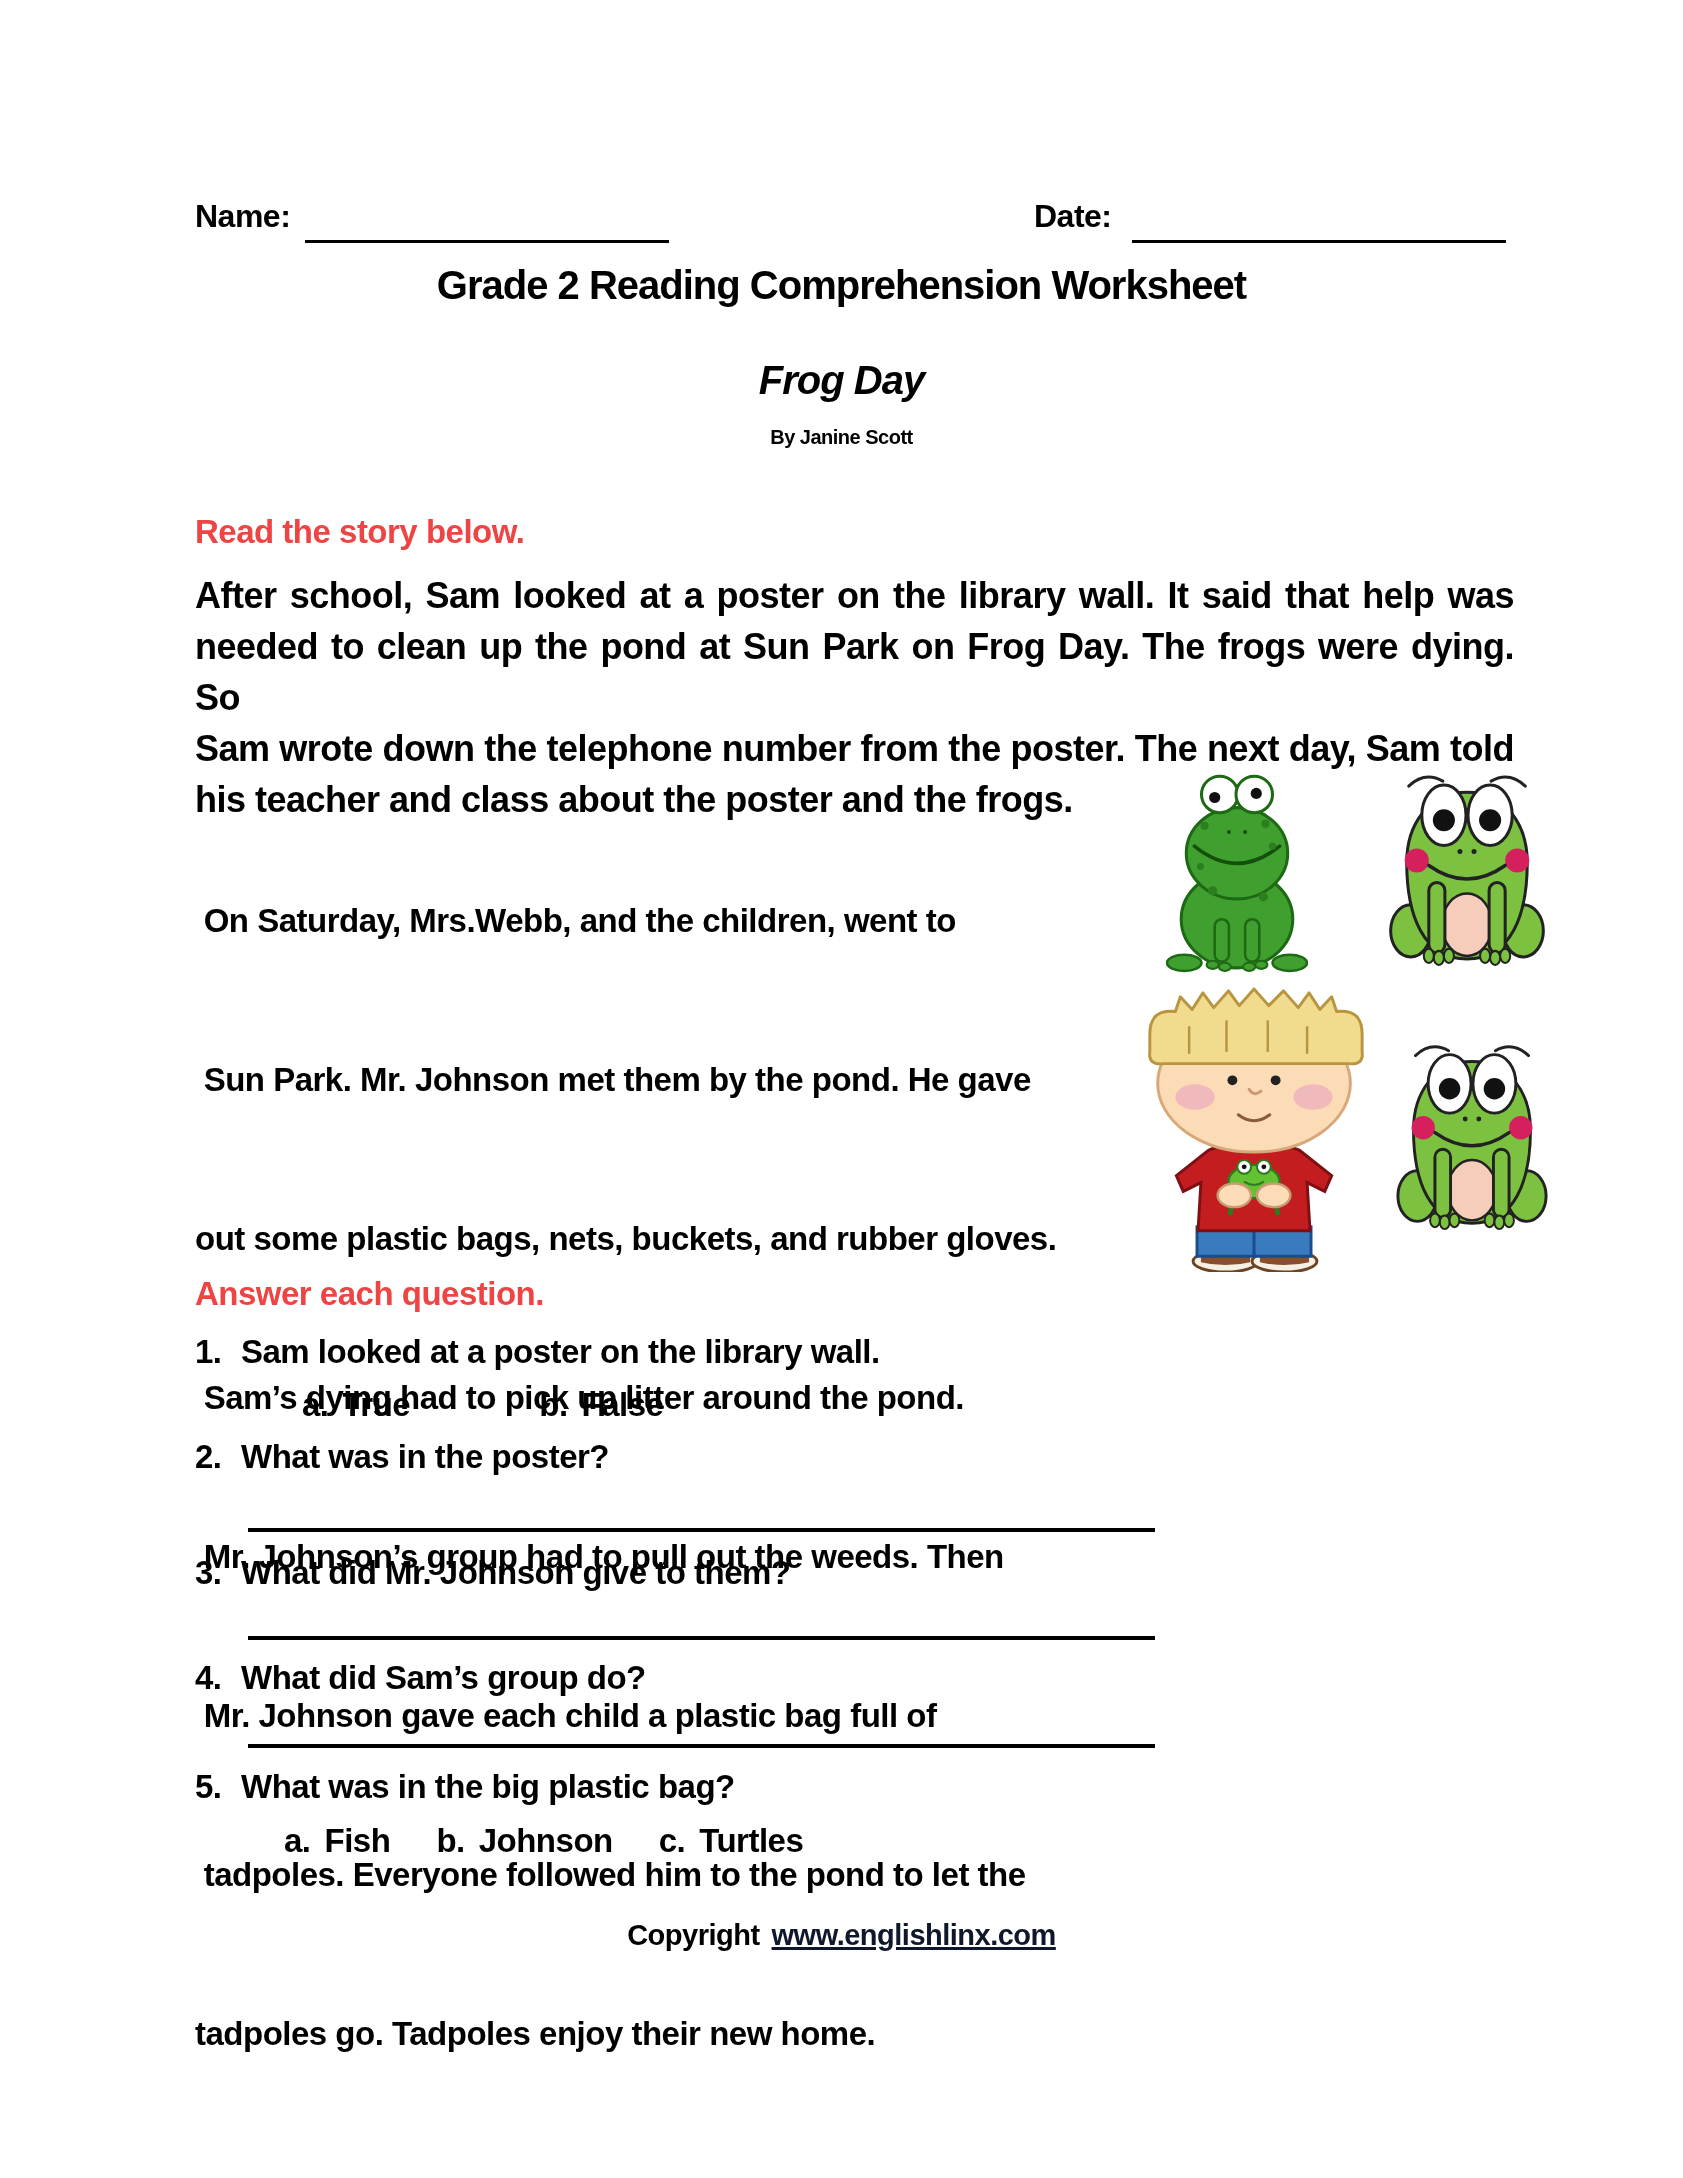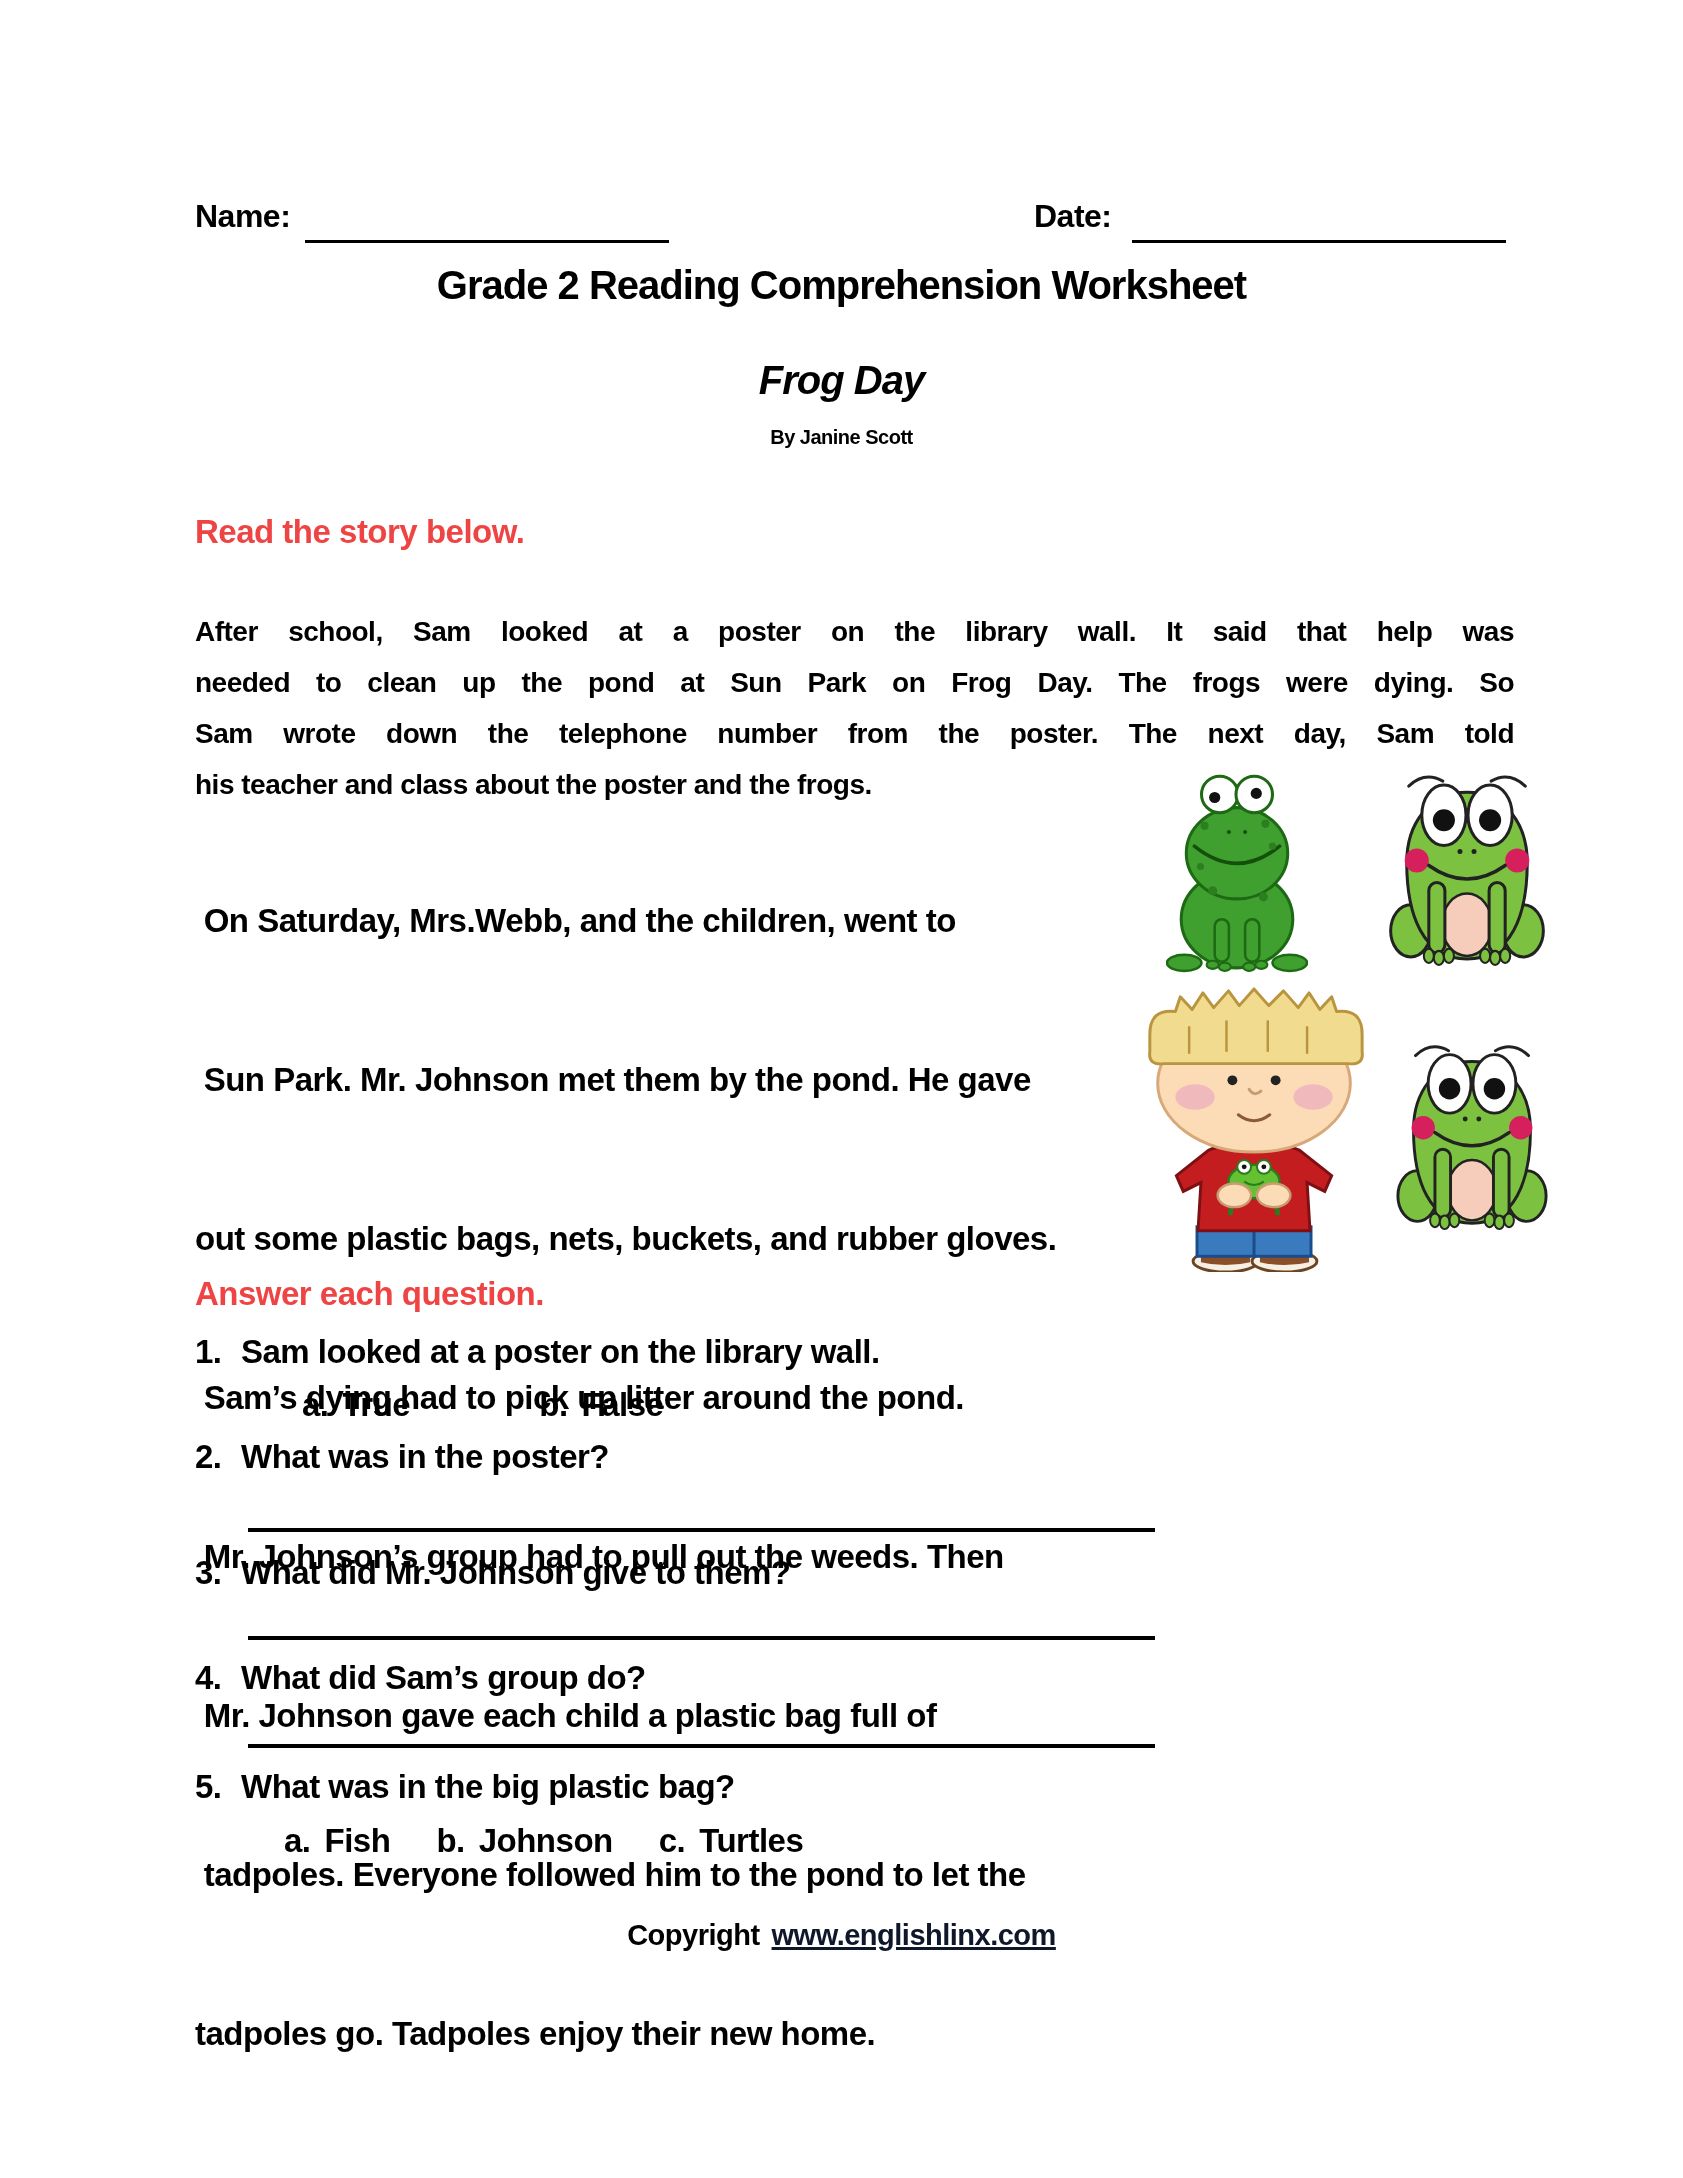--- a/index.html
+++ b/index.html
@@ -7,21 +7,21 @@
     position:relative; width:1683px; height:2178px; background:#ffffff;
     font-family:"Liberation Sans", sans-serif; font-weight:700; color:#000;
     overflow:hidden;
   }
   .abs { position:absolute; }
   .label { font-size:32px; letter-spacing:-0.5px; }
   .blank3 { position:absolute; border-bottom:3px solid #000; height:44px; }
   .title { position:absolute; left:0; width:1683px; text-align:center; font-size:40px; letter-spacing:-1px; }
   .byline { position:absolute; left:0; width:1683px; text-align:center; font-size:20px; letter-spacing:-0.5px; }
   .sec-heading { position:absolute; left:195px; font-size:33px; color:#ef4444; letter-spacing:-0.5px; }
-  .para { position:absolute; left:195px; top:570px; width:1319px; font-size:28px; line-height:51px; letter-spacing:-0.5px;margin-top:36px; }
+  .para { position:absolute; left:195px; top:570px; width:1319px; font-size:36px; line-height:51px; letter-spacing:-0.5px; }
   .jline { text-align:justify; text-align-last:justify; }
   .lline { text-align:left; }
   .narrow { position:absolute; left:195px; top:788px; font-size:33px; line-height:53px; letter-spacing:-0.5px; white-space:pre; }
   .question { position:absolute; left:195px; font-size:33px; letter-spacing:-0.5px; display:flex; }
   .qnum { width:46px; flex:none; }
   .opts { position:absolute; font-size:33px; letter-spacing:-0.5px; display:flex; align-items:baseline; }
   .olabel { margin-right:14px; }
   .ansline { position:absolute; left:248px; width:907px; height:0; border-top:4px solid #000; }
   .footer { position:absolute; left:0; top:1919px; width:1683px; text-align:center; font-size:29px; letter-spacing:-0.5px; }
   .link { color:#0f172a; text-decoration:underline; text-decoration-thickness:3px; margin-left:12px; cursor:pointer; }

